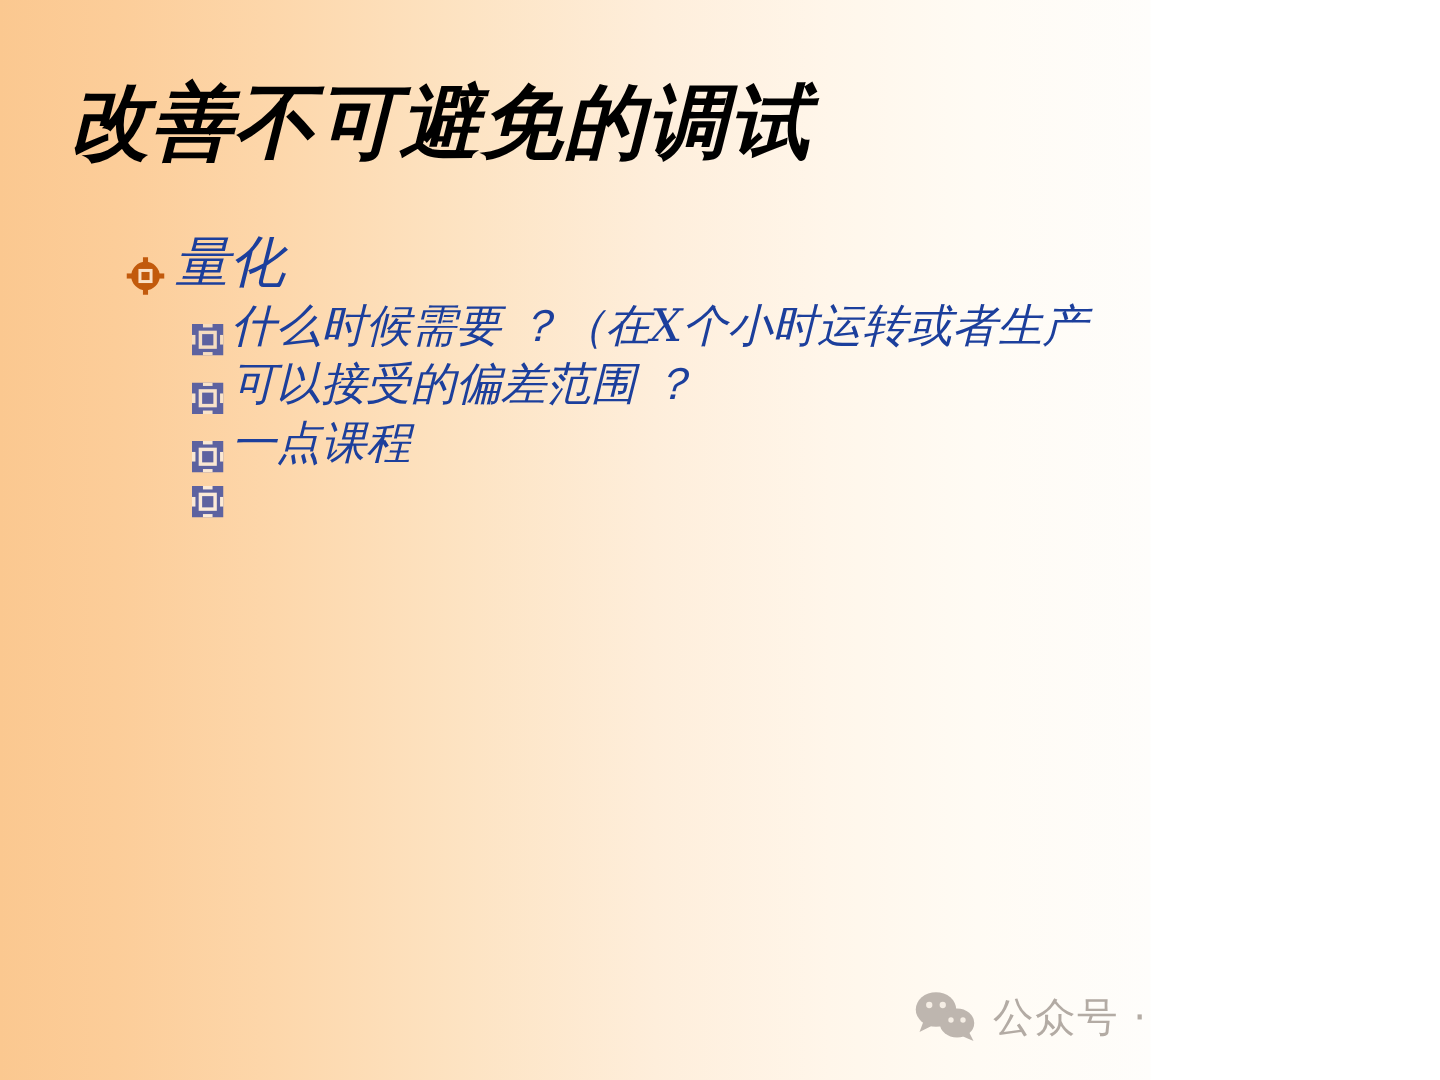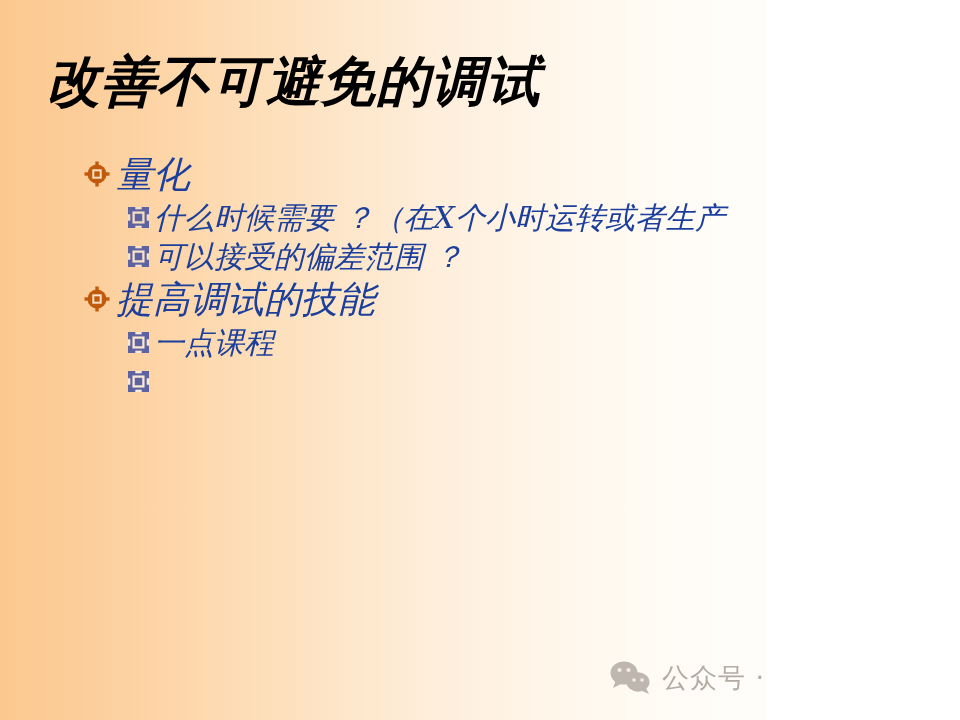--- a/index.html
+++ b/index.html
@@ -47,21 +47,21 @@
   
   #body {
     position: absolute;
     left: 84px;
     top: 152px;
     width: 830px;
   }
 
   .item {
     display: flex;
-    align-items: flex-start;
+    align-items: flex-end;
   }
 
   .lvl1 {
     margin-left: 0px;
     margin-bottom: 2px;
   }
   .lvl2 {
     margin-left: 44px;
     margin-bottom: 1px;
   }
@@ -193,31 +193,20 @@
           <rect x="0" y="7.3" width="2.3" height="6.4" fill="#f8e3ca"></rect>
           <rect x="18.7" y="7.3" width="2.3" height="6.4" fill="#f8e3ca"></rect>
           <rect x="5.6" y="5.6" width="9.8" height="9.8" fill="none" stroke="#f8e3ca" stroke-width="2.3"></rect>
         </svg>
       </span>
       <span class="txt t2">可以接受的偏差范围 ？</span>
     </div>
 
 
 
-    <div class="item lvl1">
-      <span class="bullet b1">
-        <svg viewBox="0 0 26 26" width="26" height="26">
-          <circle cx="13" cy="13" r="9.5" fill="#c25a0c"></circle>
-          <rect x="11.3" y="0.5" width="3.4" height="25" fill="#c25a0c"></rect>
-          <rect x="0.5" y="11.3" width="25" height="3.4" fill="#c25a0c"></rect>
-          <rect x="9.3" y="9.3" width="7.4" height="7.4" fill="none" stroke="#fae3ca" stroke-width="2"></rect>
-        </svg>
-      </span>
-      <span class="txt t1">提高调试的技能</span>
-    </div>
 
     <div class="item lvl2">
       <span class="bullet b2">
         <svg viewBox="0 0 21 21" width="21" height="21">
           <rect x="0" y="0" width="21" height="21" fill="#5d62a0"></rect>
           <rect x="7.3" y="0" width="6.4" height="2.3" fill="#fae8d3"></rect>
           <rect x="7.3" y="18.7" width="6.4" height="2.3" fill="#fae8d3"></rect>
           <rect x="0" y="7.3" width="2.3" height="6.4" fill="#fae8d3"></rect>
           <rect x="18.7" y="7.3" width="2.3" height="6.4" fill="#fae8d3"></rect>
           <rect x="5.6" y="5.6" width="9.8" height="9.8" fill="none" stroke="#fae8d3" stroke-width="2.3"></rect>

